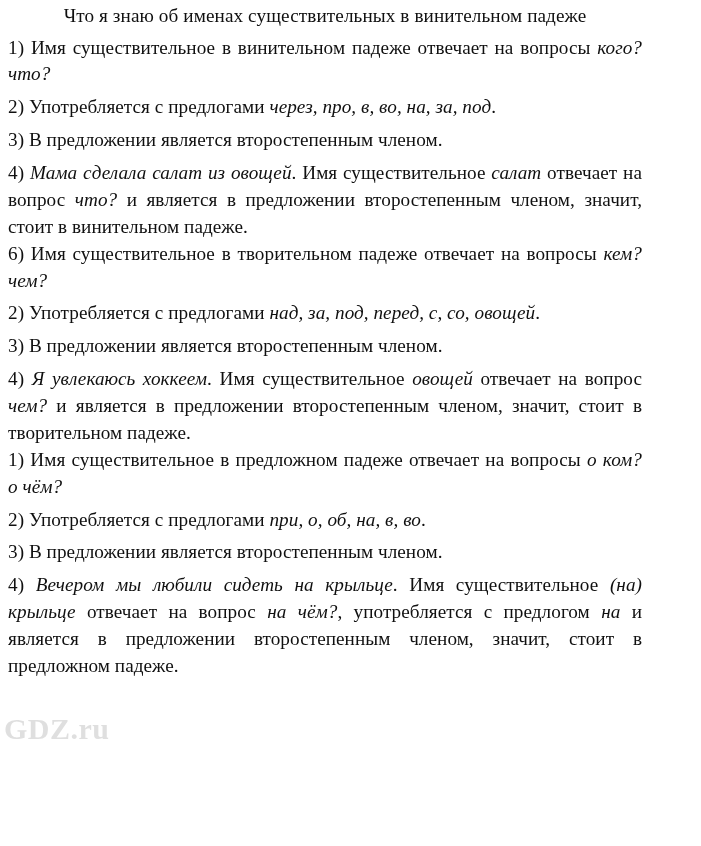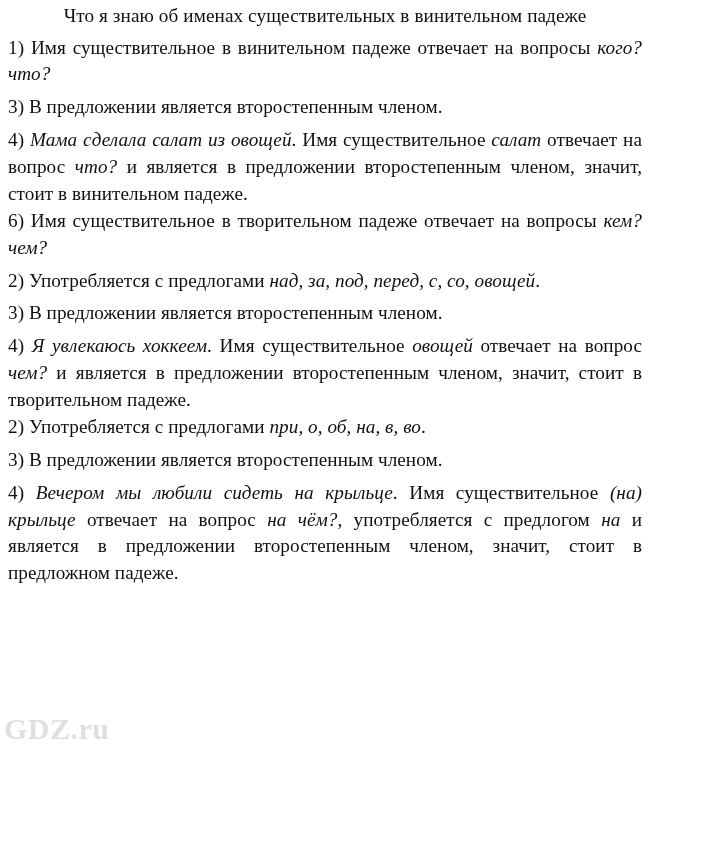--- a/index.html
+++ b/index.html
@@ -63,32 +63,34 @@
   }
 </style>
 </head>
 <body>
 
 <div class="page">
 
   <div class="section">
     <h2 class="heading heading-1">Что я знаю об именах существительных в винительном падеже</h2>
     <p class="para"><span>1) Имя существительное в винительном падеже отвечает на вопросы </span><span class="it">кого? что?</span></p>
+    <p class="para"><span>2) Употребляется с предлогами </span><span class="it">через, про, в, во, на, за, под</span><span>.</span></p>
     <p class="para"><span>3) В предложении является второстепенным членом.</span></p>
     <p class="para"><span>4) </span><span class="it">Мама сделала салат из овощей</span><span>. Имя существительное </span><span class="it">салат</span><span> отвечает на вопрос </span><span class="it">что?</span><span> и является в предложении второстепенным членом, значит, стоит в винительном падеже.</span></p>
   </div>
 
   <div class="section">
     <p class="para"><span>6) Имя существительное в творительном падеже отвечает на вопросы </span><span class="it">кем? чем?</span></p>
     <p class="para"><span>2) Употребляется с предлогами </span><span class="it">над, за, под, перед, с, со, овощей</span><span>.</span></p>
     <p class="para"><span>3) В предложении является второстепенным членом.</span></p>
     <p class="para"><span>4) </span><span class="it">Я увлекаюсь хоккеем</span><span>. Имя существительное </span><span class="it">овощей</span><span> отвечает на вопрос </span><span class="it">чем?</span><span> и является в предложении второстепенным членом, значит, стоит в творительном падеже.</span></p>
   </div>
 
   <div class="section">
+    <p class="para"><span>1) Имя существительное в предложном падеже отвечает на вопросы </span><span class="it">о ком? о чём?</span></p>
     <p class="para"><span>2) Употребляется с предлогами </span><span class="it">при, о, об, на, в, во</span><span>.</span></p>
     <p class="para"><span>3) В предложении является второстепенным членом.</span></p>
     <p class="para"><span>4) </span><span class="it">Вечером мы любили сидеть на крыльце</span><span>. Имя существительное </span><span class="it">(на) крыльце</span><span> отвечает на вопрос </span><span class="it">на чём?</span><span>, употребляется с предлогом </span><span class="it">на</span><span> и является в предложении второстепенным членом, значит, стоит в предложном падеже.</span></p>
   </div>
 
   <div class="watermark">GDZ.ru</div>
 
 </div>
 
 </body></html>

